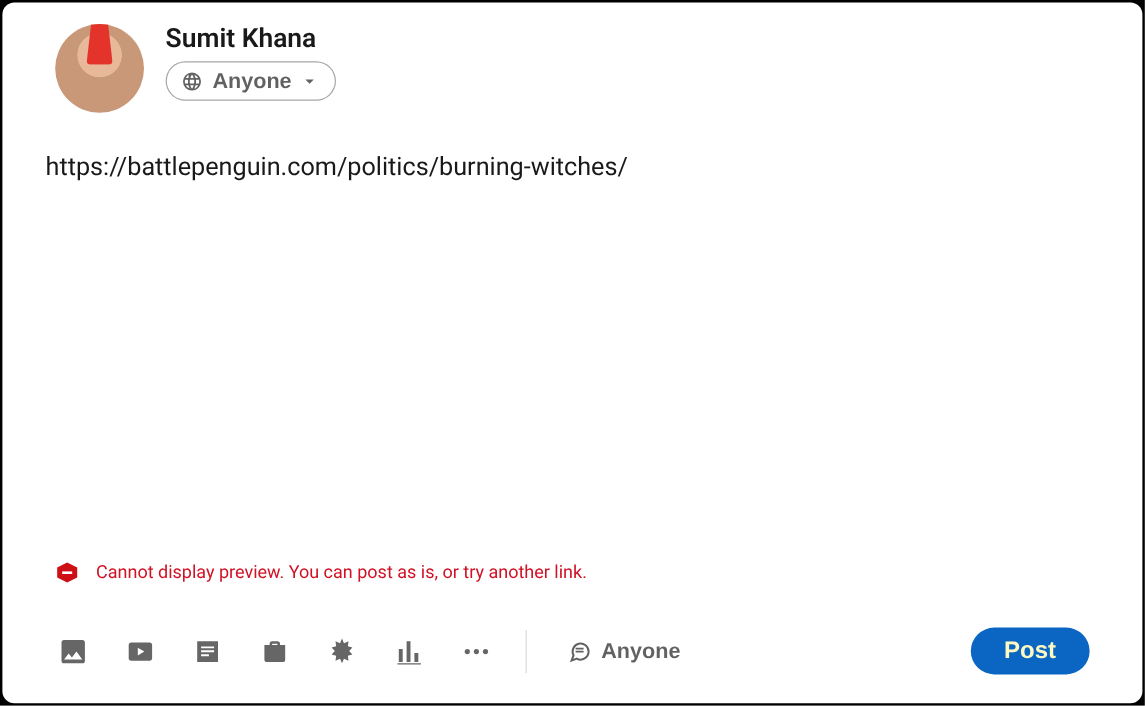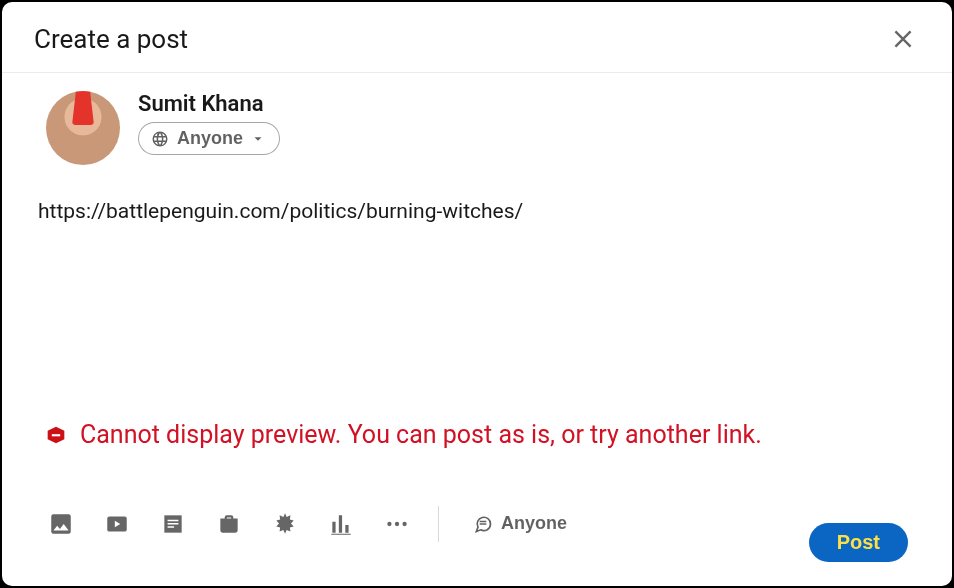--- a/index.html
+++ b/index.html
@@ -117,21 +117,21 @@
       align-items: center;
       gap: 14px;
       padding: 0 44px 22px 44px;
     }
     .error-icon {
       width: 20px;
       height: 20px;
       flex-shrink: 0;
     }
     .error-text {
-      font-size: 25px;
+      font-size: 15px;
       color: #d11124;
     }
     .footer {
       display: flex;
       align-items: center;
       justify-content: space-between;
       padding: 14px 44px 24px 44px;
     }
     .footer-left {
       display: flex;
@@ -162,43 +162,34 @@
       border: none;
       cursor: pointer;
       font-size: 18px;
       font-weight: 600;
       color: rgba(0,0,0,0.62);
       padding: 4px 8px;
     }
     .comment-audience svg { width: 20px; height: 20px; }
     .post-btn {
       background: #0a66c2;
-      color: #fde047;
+      color: #fef9c3;
       border: none;
       border-radius: 22px;
       padding: 8px 28px;
       font-size: 20px;
       font-weight: 600;
       cursor: pointer;
-      margin-top: 38px;
     }
   </style>
 </head>
 <body>
 
 <div class="modal">
 
-  <div class="modal-header">
-    <h2 class="modal-title">Create a post</h2>
-    <button class="close-btn">
-      <svg viewBox="0 0 24 24" fill="none" stroke="currentColor" stroke-width="2.2">
-          <path d="M5 5 L19 19 M19 5 L5 19"></path>
-        </svg>
-    </button>
-  </div>
 
   <div class="author-row">
     <div class="avatar">
       <div class="bg"></div>
       <div class="hair"></div>
     </div>
     <div class="author-info">
       <div class="author-name">Sumit Khana</div>
       <button class="audience-btn">
         <svg class="globe" viewBox="0 0 24 24" fill="currentColor">

